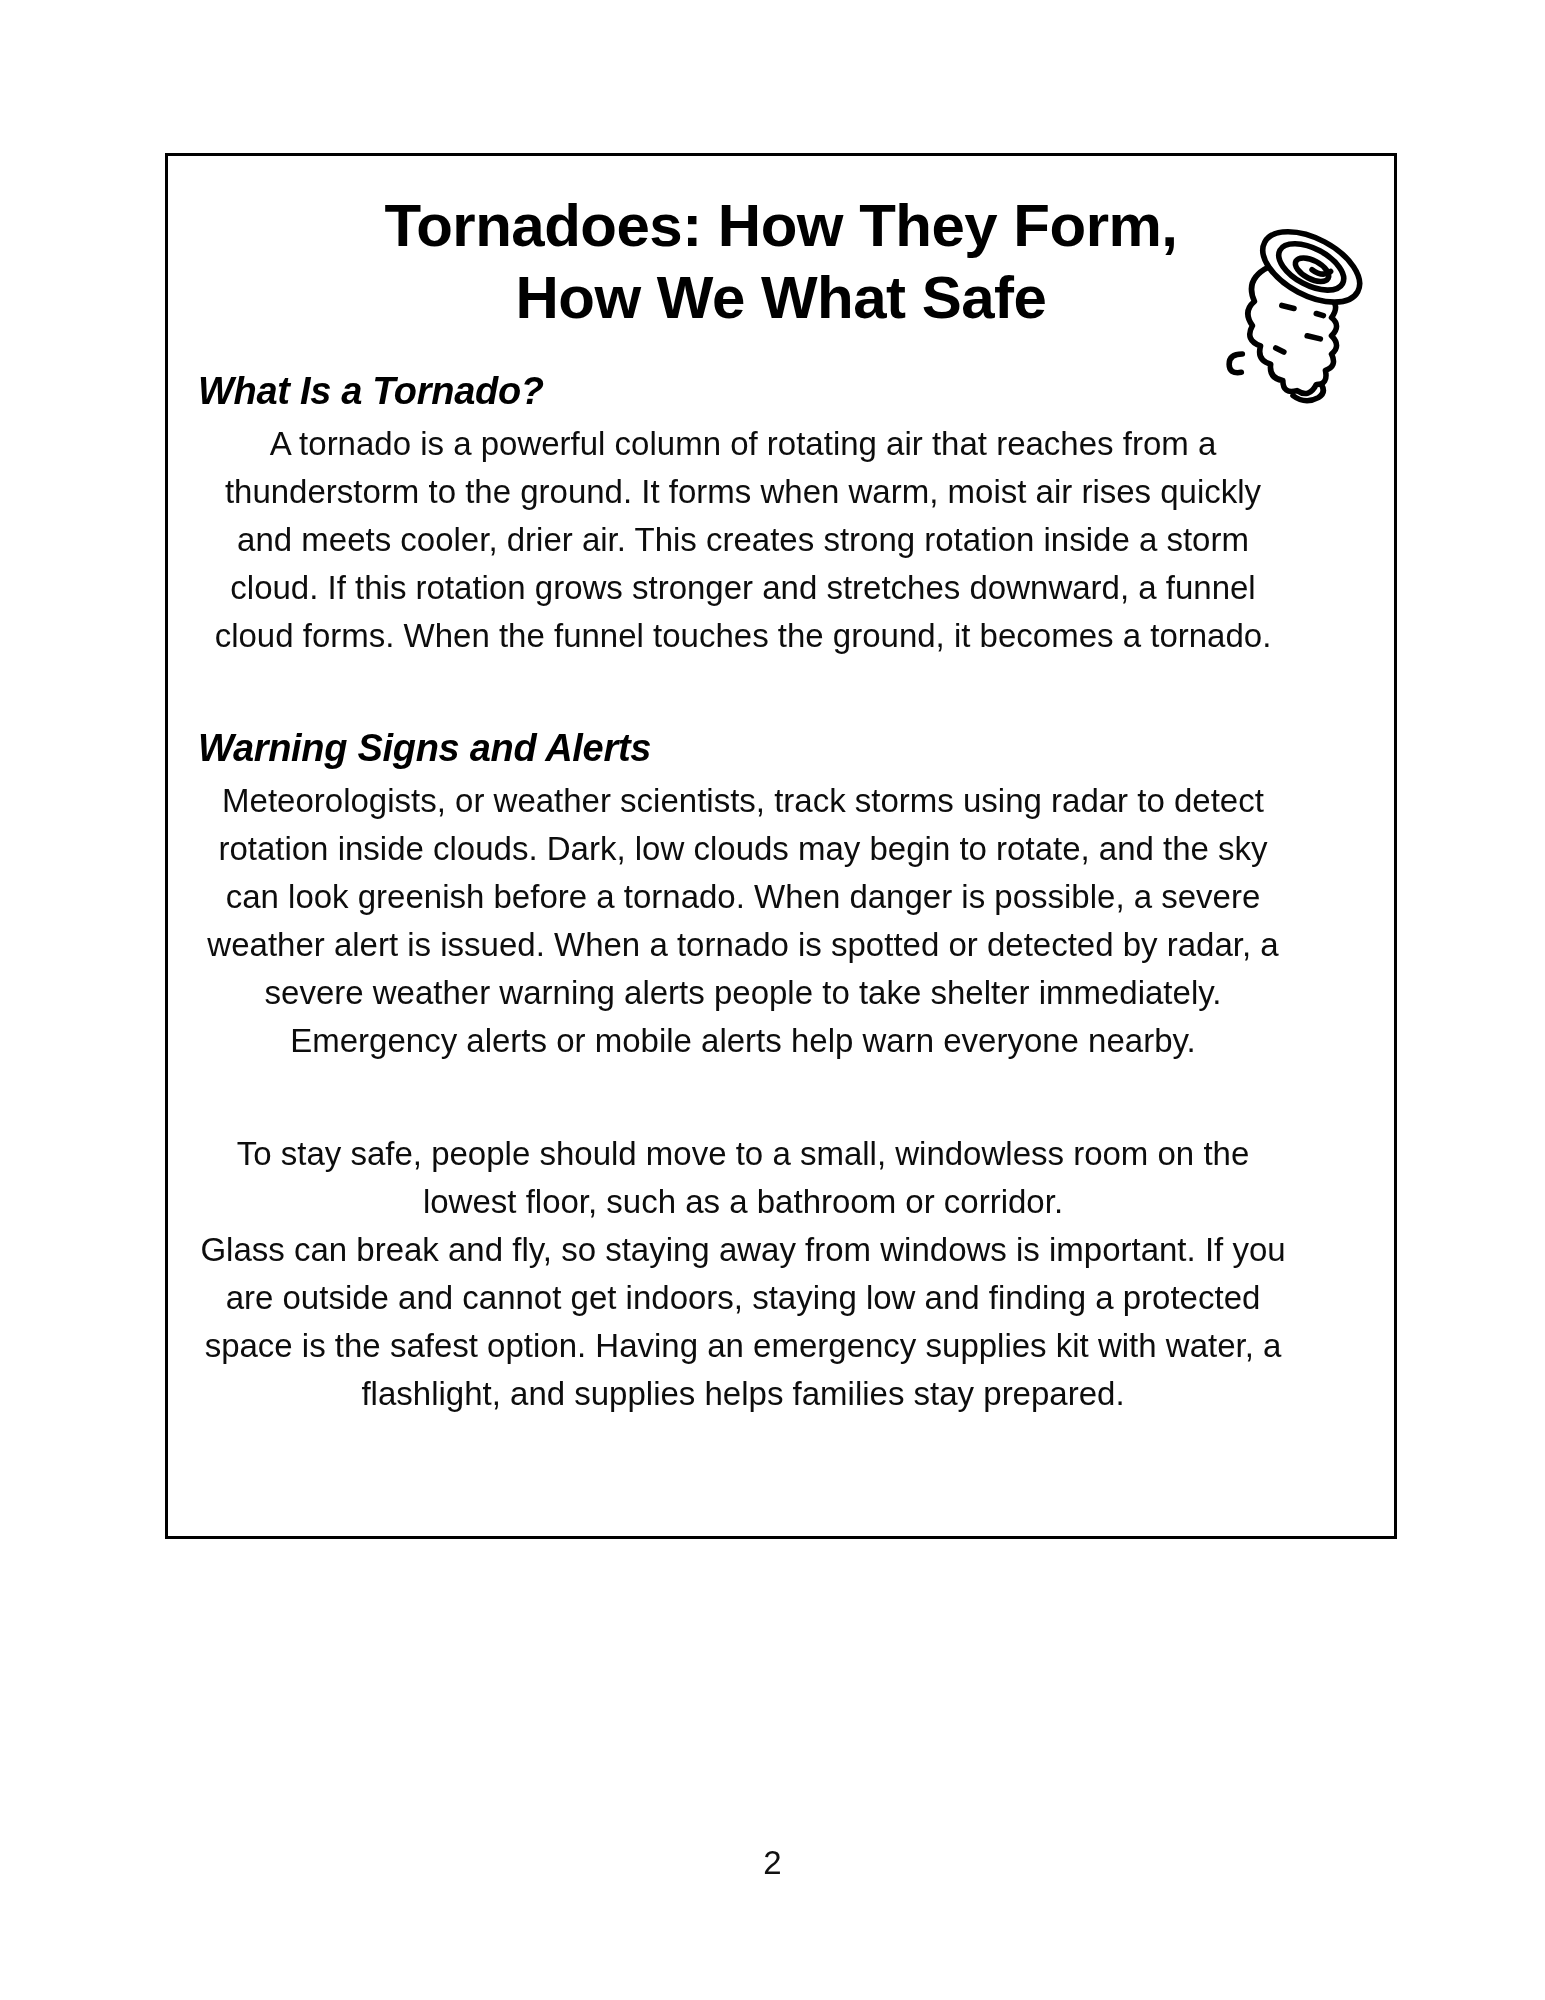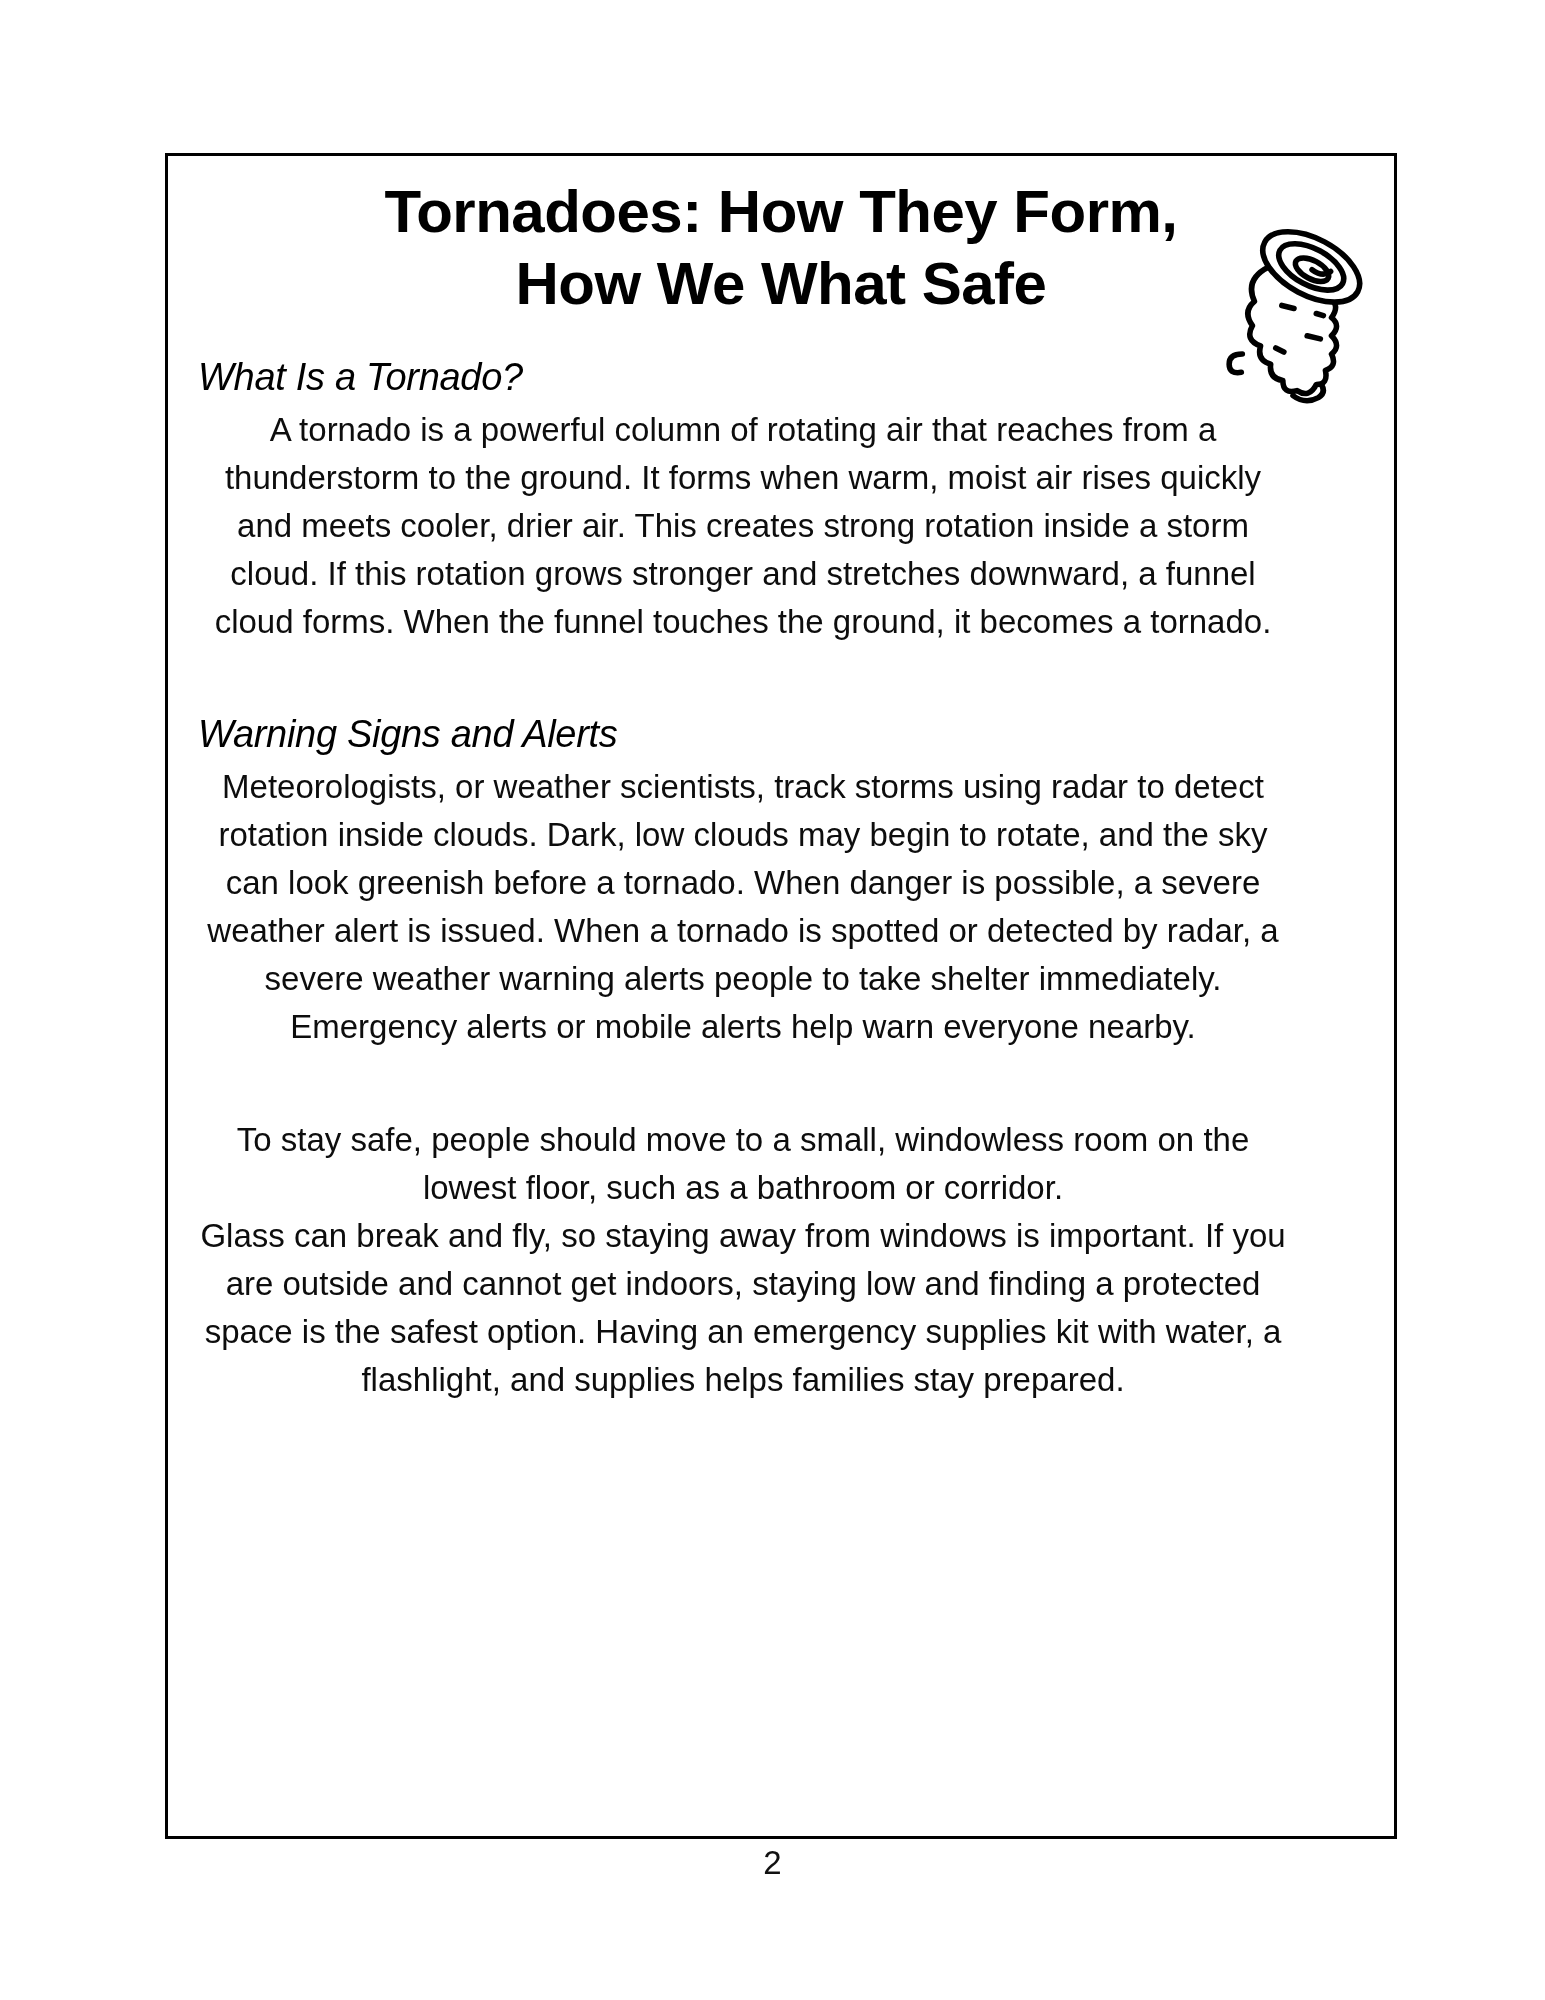--- a/index.html
+++ b/index.html
@@ -17,24 +17,24 @@
     width: 1545px;
     height: 2000px;
     background: #ffffff;
     overflow: hidden;
   }
   .frame {
     position: absolute;
     left: 165px;
     top: 153px;
     width: 1232px;
-    height: 1686px;
+    height: 1386px;
     border: 3px solid #000000;
     background: #ffffff;
-    padding: 8px 30px 0 30px;
+    padding: 22px 30px 0 30px;
   }
   .doc-title {
     text-align: center;
     font-weight: 700;
     font-size: 60px;
     line-height: 72px;
     letter-spacing: -0.5px;
     margin: 12px 0 0 0;
     color: #000000;
   }
@@ -44,21 +44,21 @@
     top: 60px;
     width: 152px;
     height: 188px;
   }
   .tornado-wrap svg { width: 100%; height: 100%; }
   .section { margin-top: 65px; }
   .section.first { margin-top: 34px; }
   .section-heading {
     font-size: 38px;
     line-height: 46px;
-    font-weight: 400;
+    font-weight: 700;
     font-style: italic;
     letter-spacing: -0.3px;
     margin: 0 0 6px 0;
     color: #000000;
   }
   .section-body {
     font-size: 33px;
     line-height: 48px;
     font-weight: 400;
     margin: 0;

